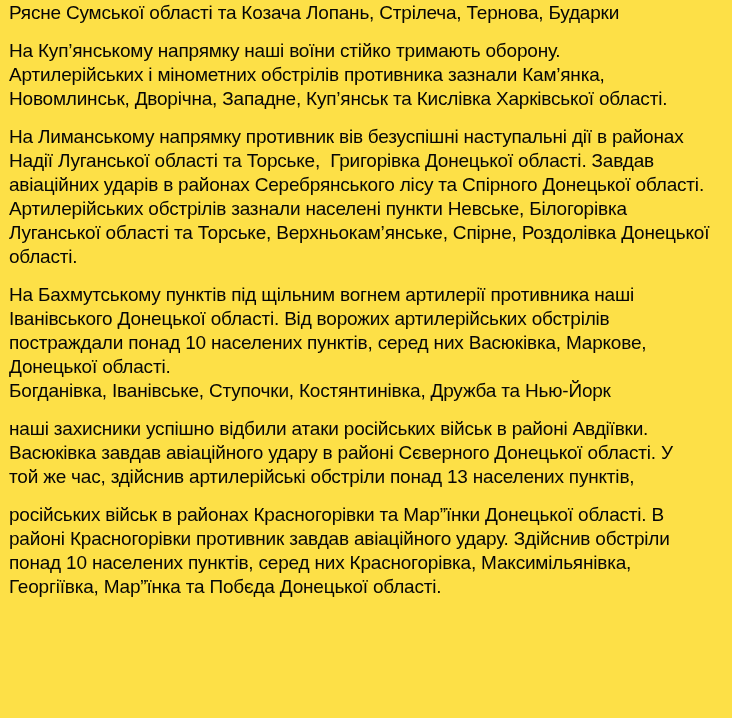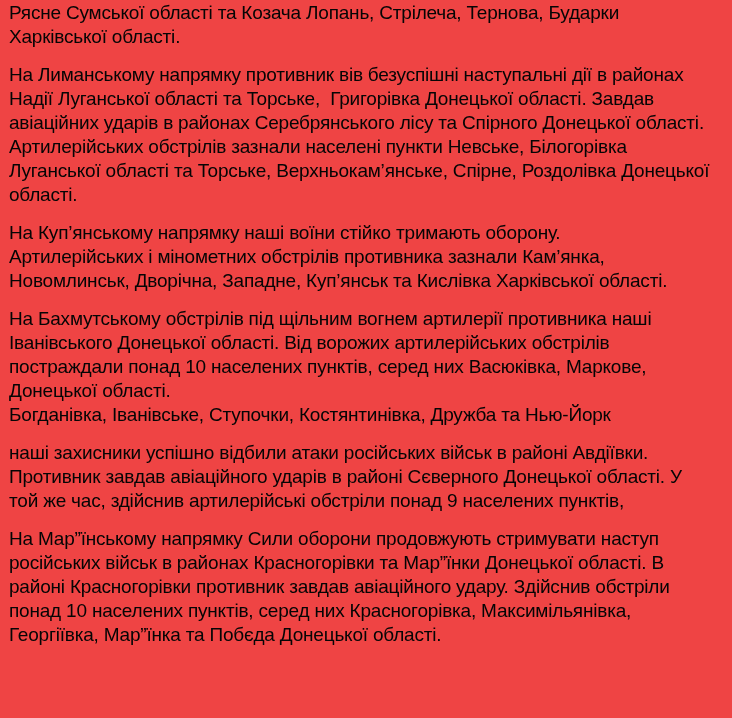--- a/index.html
+++ b/index.html
@@ -5,21 +5,21 @@
   html, body {
     margin: 0;
     padding: 0;
     background: #ffffff;
   }
   .page {
     position: relative;
     width: 732px;
     height: 718px;
     overflow: hidden;
-    background: #ef4444;
+    background: #fde047;
     box-sizing: border-box;
     padding: 1px 6px 0 9px;
     font-family: "Liberation Sans", "DejaVu Sans", sans-serif;
     color: #050505;
     font-size: 19px;
   }
   .paragraph {
     margin: 0 0 14px 0;
   }
   .line {
@@ -29,53 +29,51 @@
     letter-spacing: -0.2px;
   }
 </style>
 </head>
 <body>
 
 <div class="page">
 
   <div class="paragraph">
     <span class="line">Рясне Сумської області та Козача Лопань, Стрілеча, Тернова, Бударки</span>
-    <span class="line">Харківської області.</span>
+  </div>
+
+  <div class="paragraph">
+    <span class="line">На Куп’янському напрямку наші воїни стійко тримають оборону.</span>
+    <span class="line">Артилерійських і мінометних обстрілів противника зазнали Кам’янка,</span>
+    <span class="line">Новомлинськ, Дворічна, Западне, Куп’янськ та Кислівка Харківської області.</span>
   </div>
 
   <div class="paragraph">
     <span class="line">На Лиманському напрямку противник вів безуспішні наступальні дії в районах</span>
     <span class="line">Надії Луганської області та Торське,  Григорівка Донецької області. Завдав</span>
     <span class="line">авіаційних ударів в районах Серебрянського лісу та Спірного Донецької області.</span>
     <span class="line">Артилерійських обстрілів зазнали населені пункти Невське, Білогорівка</span>
     <span class="line">Луганської області та Торське, Верхньокам’янське, Спірне, Роздолівка Донецької</span>
     <span class="line">області.</span>
   </div>
 
   <div class="paragraph">
-    <span class="line">На Куп’янському напрямку наші воїни стійко тримають оборону.</span>
-    <span class="line">Артилерійських і мінометних обстрілів противника зазнали Кам’янка,</span>
-    <span class="line">Новомлинськ, Дворічна, Западне, Куп’янськ та Кислівка Харківської області.</span>
-  </div>
-
-  <div class="paragraph">
-    <span class="line">На Бахмутському обстрілів під щільним вогнем артилерії противника наші</span>
+    <span class="line">На Бахмутському пунктів під щільним вогнем артилерії противника наші</span>
     <span class="line">Іванівського Донецької області. Від ворожих артилерійських обстрілів</span>
     <span class="line">постраждали понад 10 населених пунктів, серед них Васюківка, Маркове,</span>
     <span class="line">Донецької області.</span>
     <span class="line">Богданівка, Іванівське, Ступочки, Костянтинівка, Дружба та Нью-Йорк</span>
   </div>
 
   <div class="paragraph">
     <span class="line">наші захисники успішно відбили атаки російських військ в районі Авдіївки.</span>
-    <span class="line">Противник завдав авіаційного ударів в районі Сєверного Донецької області. У</span>
-    <span class="line">той же час, здійснив артилерійські обстріли понад 9 населених пунктів,</span>
+    <span class="line">Васюківка завдав авіаційного удару в районі Сєверного Донецької області. У</span>
+    <span class="line">той же час, здійснив артилерійські обстріли понад 13 населених пунктів,</span>
   </div>
 
   <div class="paragraph">
-    <span class="line">На Мар”їнському напрямку Сили оборони продовжують стримувати наступ</span>
     <span class="line">російських військ в районах Красногорівки та Мар”їнки Донецької області. В</span>
     <span class="line">районі Красногорівки противник завдав авіаційного удару. Здійснив обстріли</span>
     <span class="line">понад 10 населених пунктів, серед них Красногорівка, Максимільянівка,</span>
     <span class="line">Георгіївка, Мар”їнка та Побєда Донецької області.</span>
   </div>
 
 </div>
 
 </body></html>

